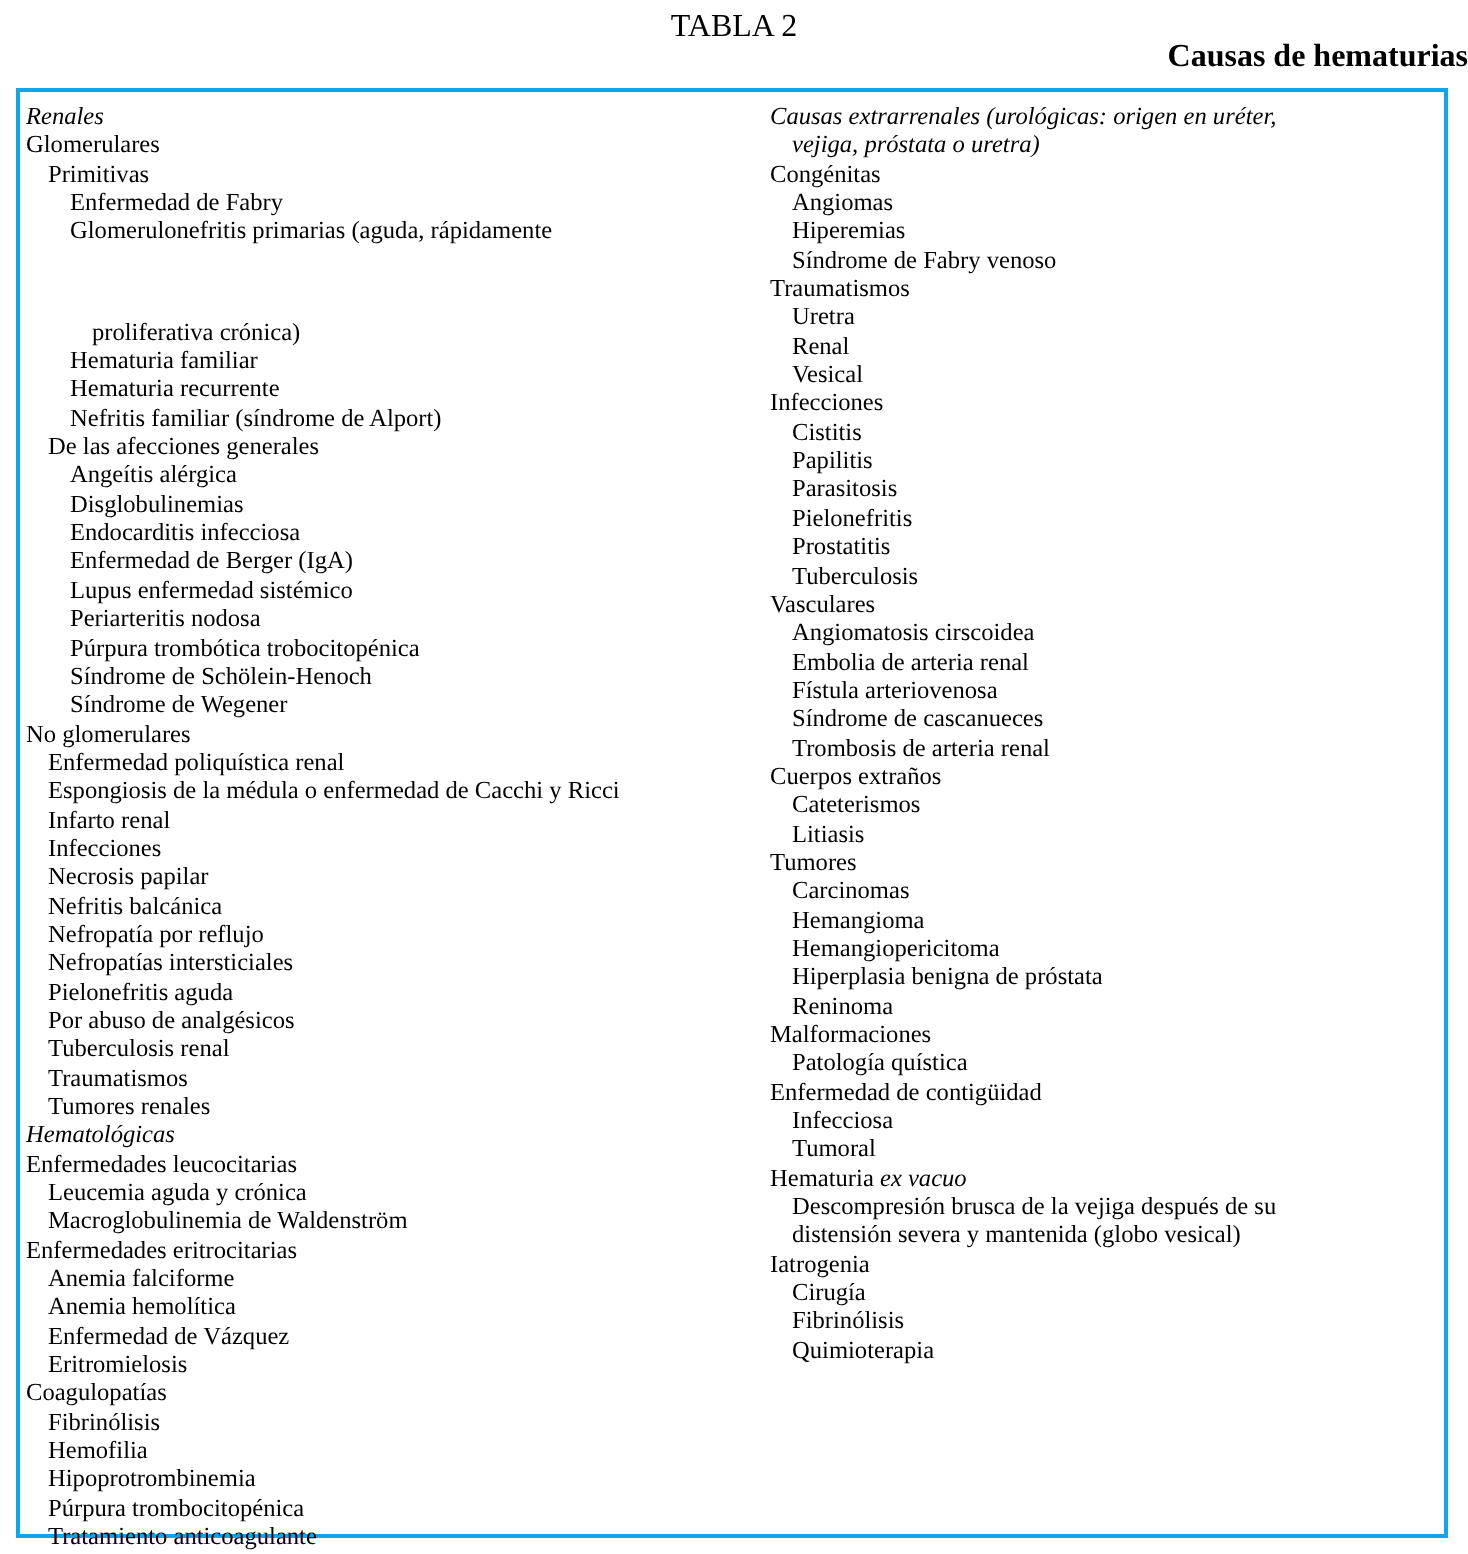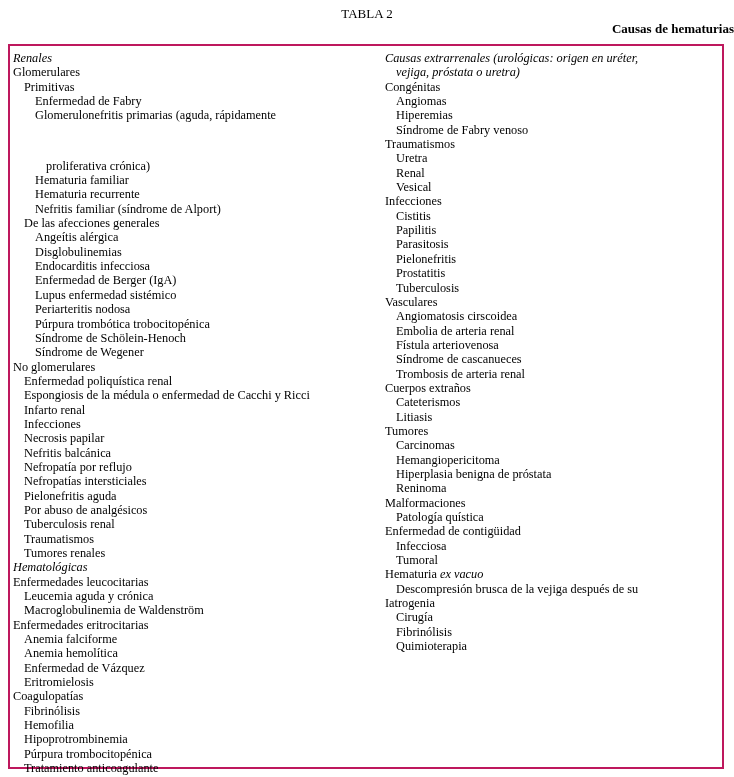--- a/index.html
+++ b/index.html
@@ -12,34 +12,34 @@
     width: 734px;
     height: 777px;
     background: #ffffff;
     color: #000000;
     font-family: "Liberation Serif", "DejaVu Serif", serif;
     overflow: hidden;
   }
   .title-block {
     padding-top: 7px;
     text-align: center;
-    font-size: 13px;
+    font-size: 16px;
     line-height: 14.5px;
   }
   .title-line2 {
     font-weight: bold;
     text-align: right;
   }
   .table-box {
     position: absolute;
     left: 8px;
     top: 44px;
     width: 716px;
     height: 725px;
-    border: 2px solid #be185d;
+    border: 2px solid #0ea5e9;
     box-sizing: border-box;
     display: flex;
     align-items: flex-start;
   }
   .col {
     padding-top: 5px;
     box-sizing: border-box;
   }
   .col-left {
     width: 372px;
@@ -142,29 +142,31 @@
         <div class="line ind1">Angiomatosis cirscoidea</div>
         <div class="line ind1">Embolia de arteria renal</div>
         <div class="line ind1">Fístula arteriovenosa</div>
         <div class="line ind1">Síndrome de cascanueces</div>
         <div class="line ind1">Trombosis de arteria renal</div>
         <div class="line ind0">Cuerpos extraños</div>
         <div class="line ind1">Cateterismos</div>
         <div class="line ind1">Litiasis</div>
         <div class="line ind0">Tumores</div>
         <div class="line ind1">Carcinomas</div>
+        <div class="line ind1">Hemangioma</div>
         <div class="line ind1">Hemangiopericitoma</div>
         <div class="line ind1">Hiperplasia benigna de próstata</div>
         <div class="line ind1">Reninoma</div>
         <div class="line ind0">Malformaciones</div>
         <div class="line ind1">Patología quística</div>
         <div class="line ind0">Enfermedad de contigüidad</div>
         <div class="line ind1">Infecciosa</div>
         <div class="line ind1">Tumoral</div>
         <div class="line ind0"><span>Hematuria </span><span class="italic">ex vacuo</span></div>
         <div class="line ind1">Descompresión brusca de la vejiga después de su</div>
+        <div class="line ind1">distensión severa y mantenida (globo vesical)</div>
         <div class="line ind0">Iatrogenia</div>
         <div class="line ind1">Cirugía</div>
         <div class="line ind1">Fibrinólisis</div>
         <div class="line ind1">Quimioterapia</div>
       </div>
   </div>
 </div>
 
 </body></html>

